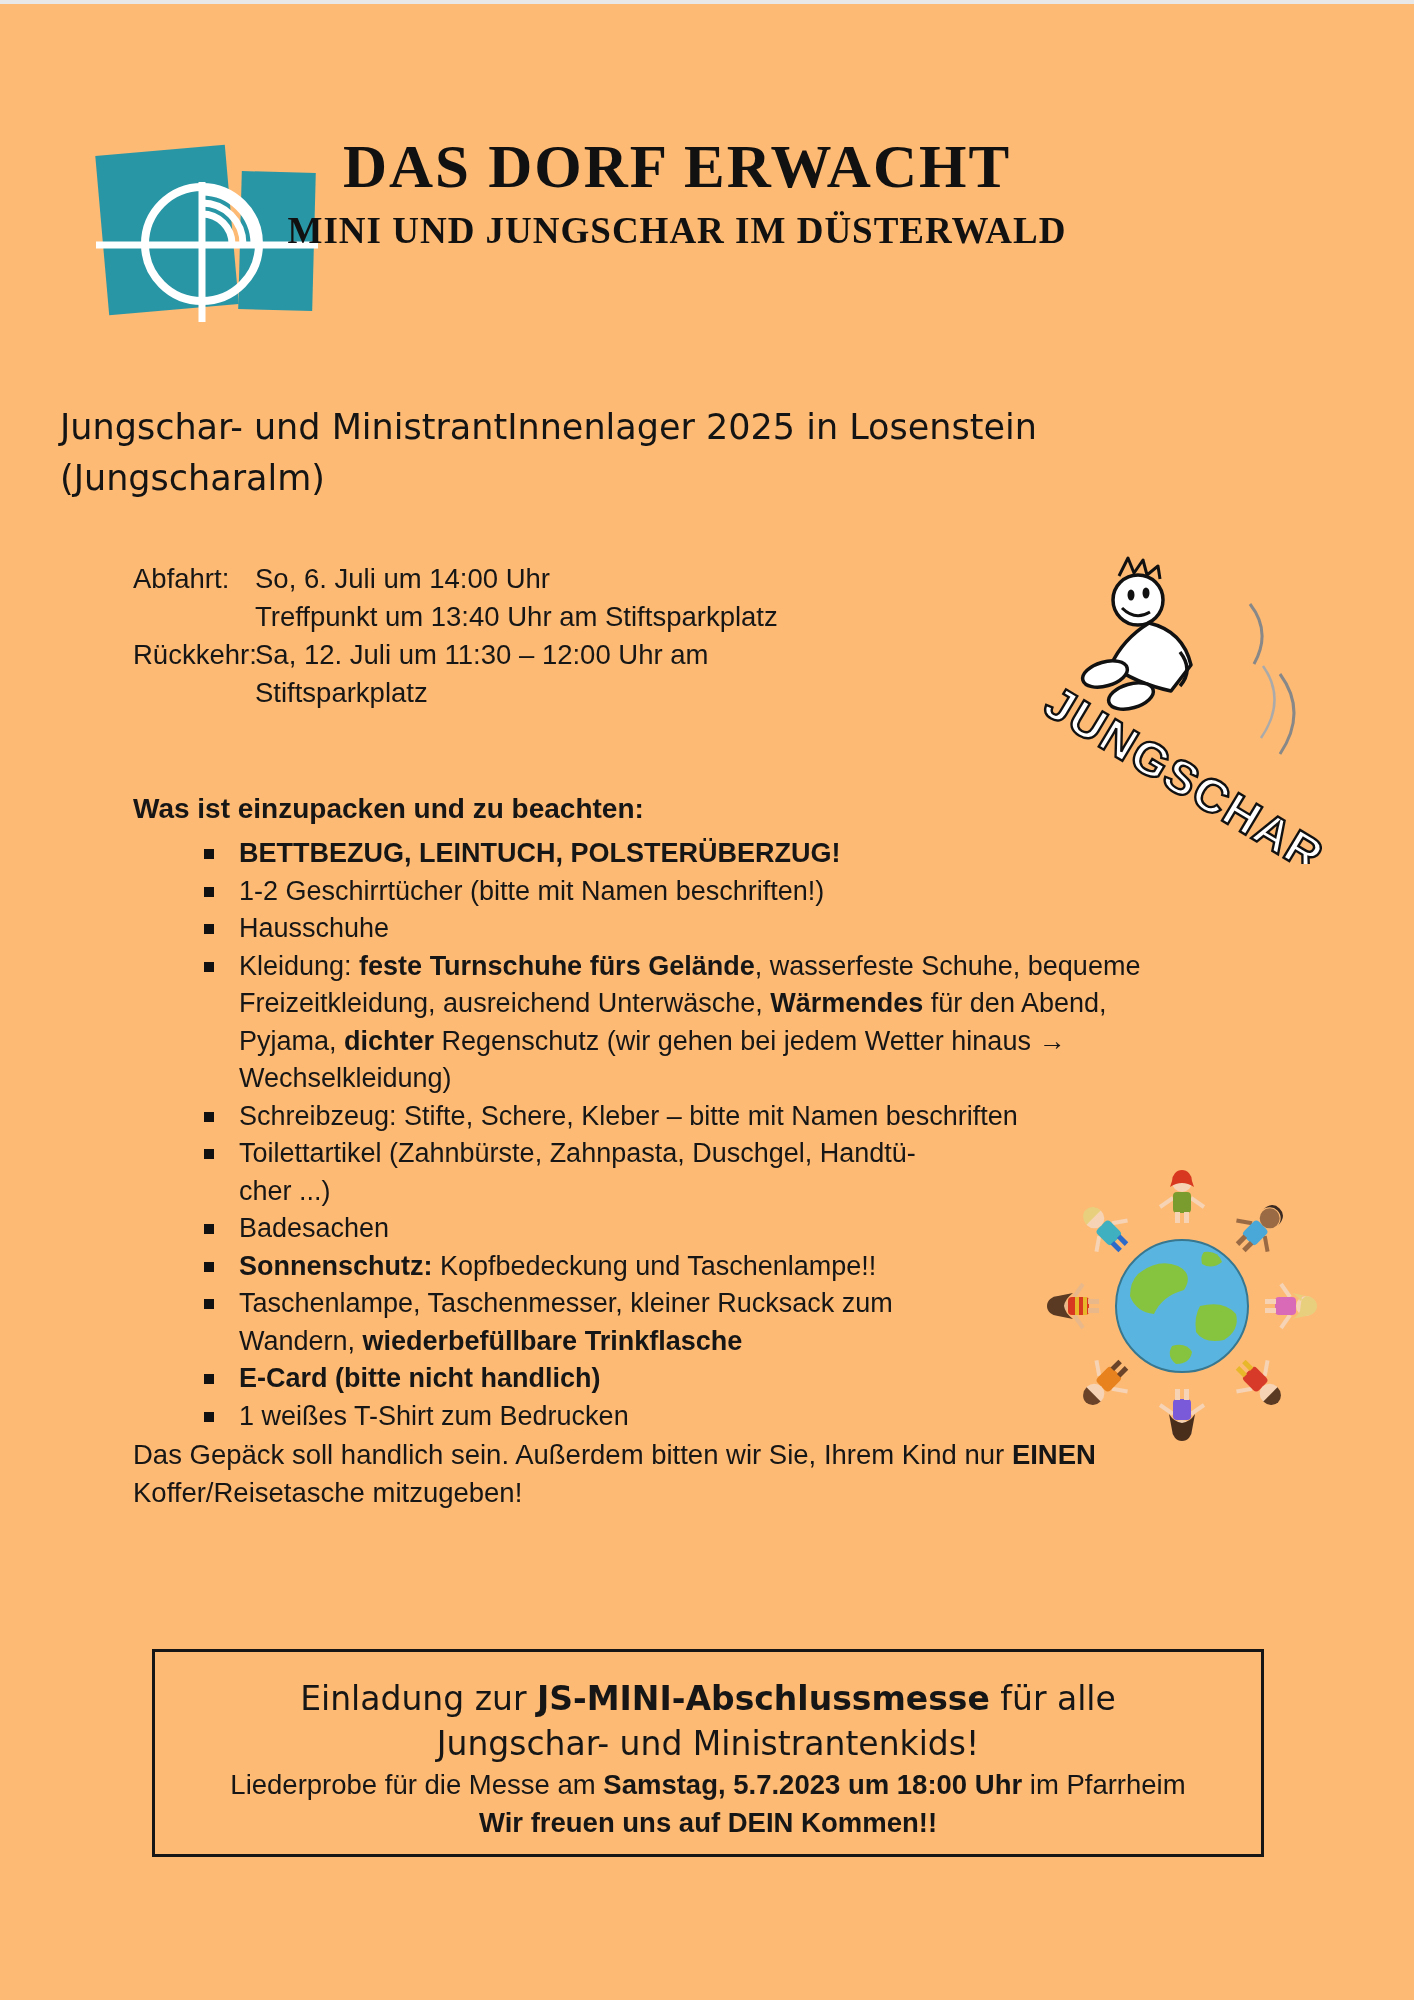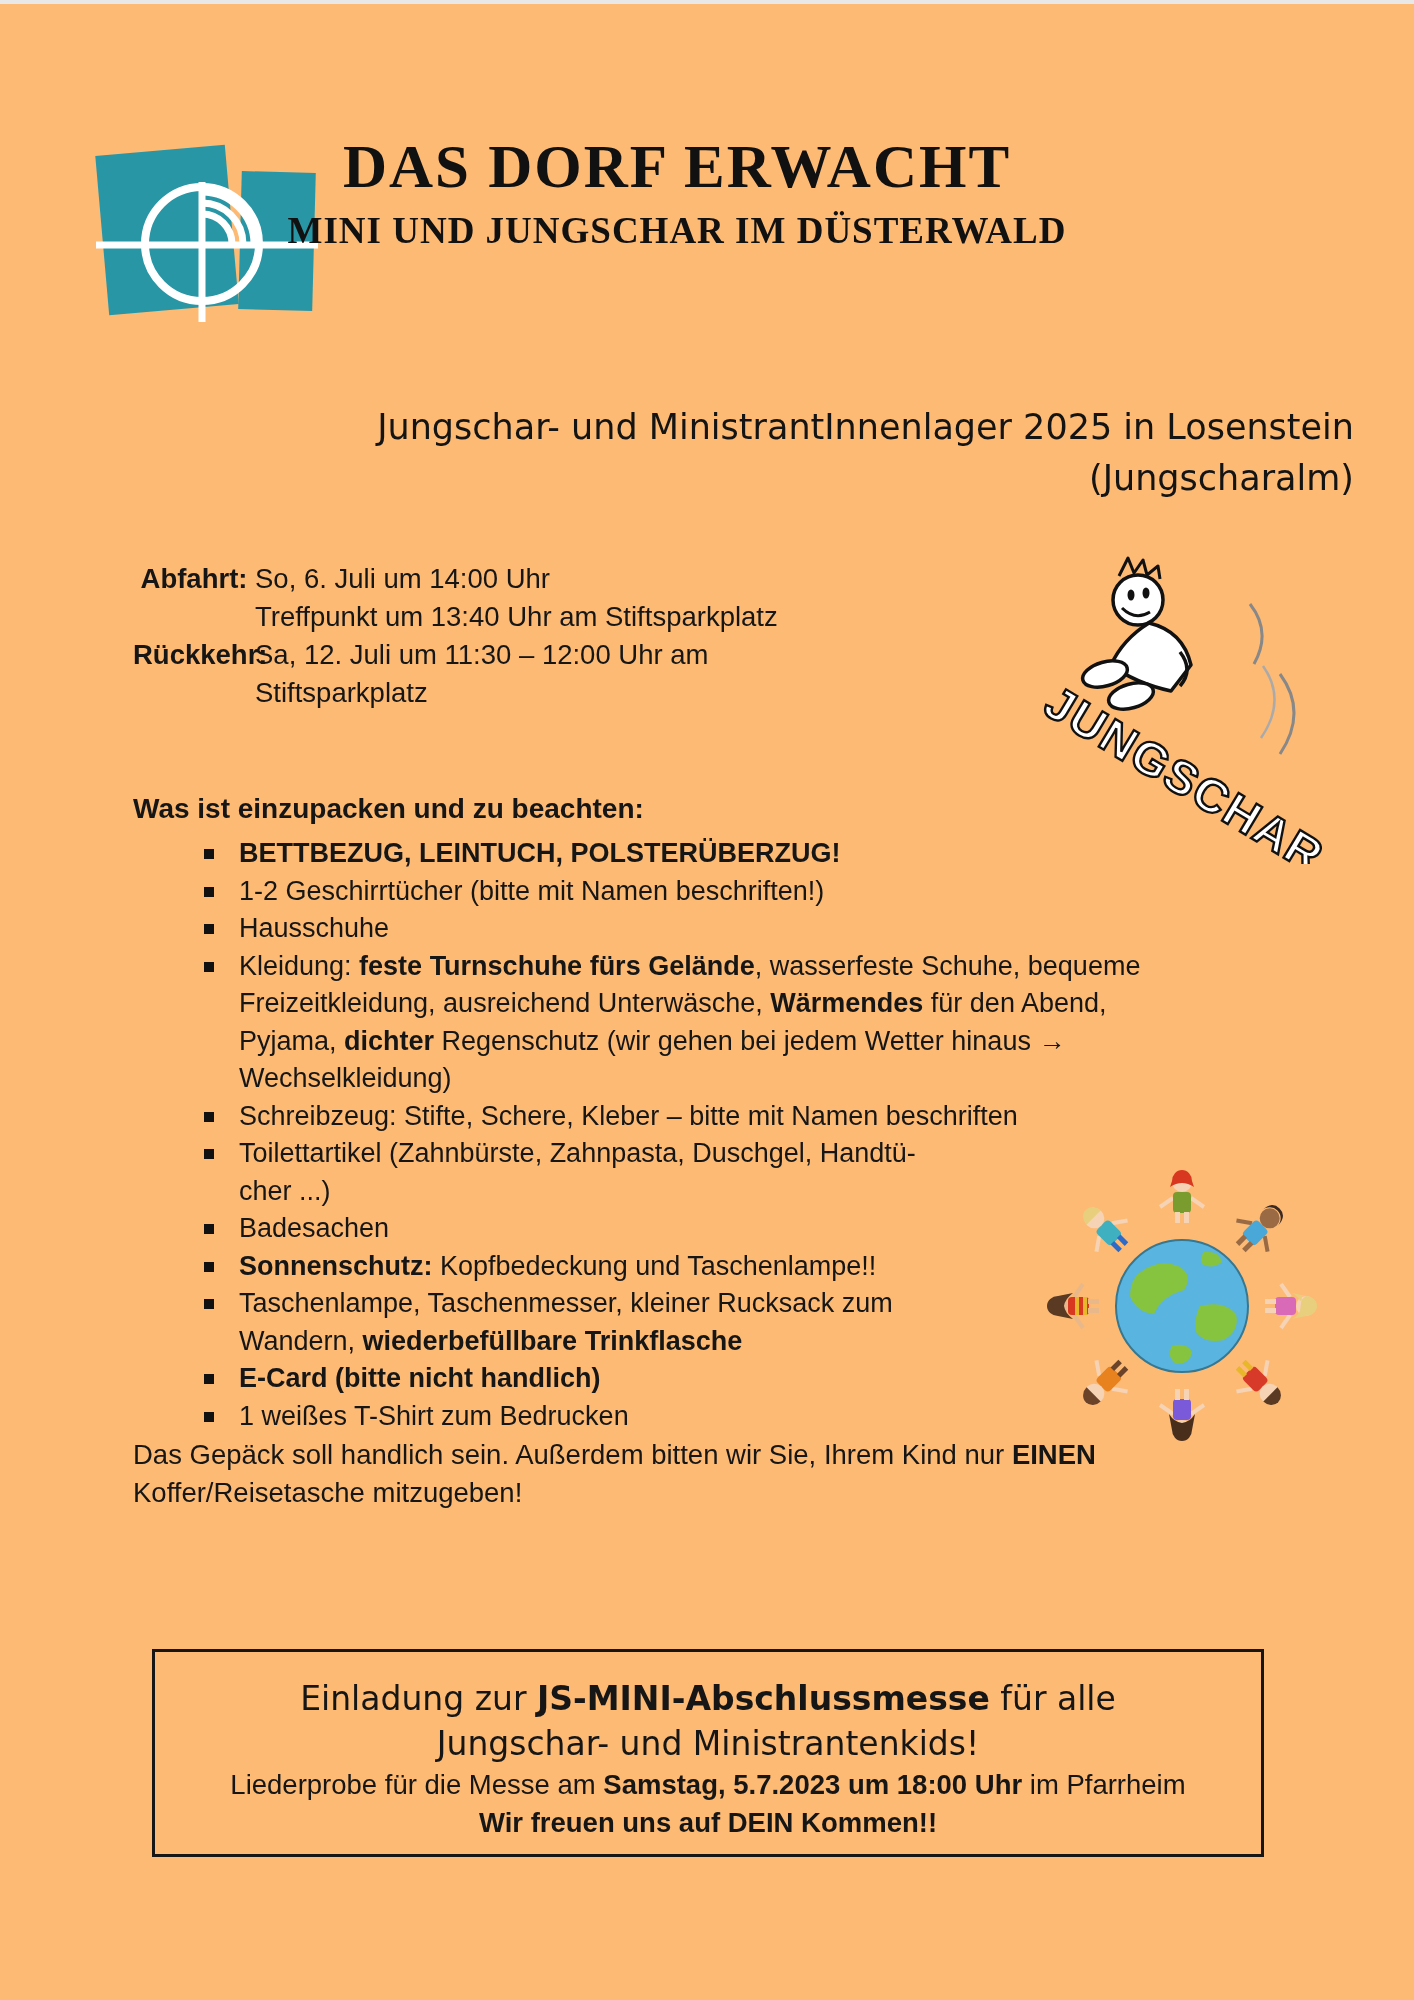--- a/index.html
+++ b/index.html
@@ -12,27 +12,27 @@
   .logo{position:absolute;left:0;top:0;width:232px;height:192px;}
   .header-text{position:absolute;left:170px;right:250px;top:2px;text-align:center;}
   .title{font-family:"Liberation Serif",serif;font-weight:bold;font-size:61px;line-height:66px;
          letter-spacing:2px;color:#111;}
   .subtitle{font-family:"Liberation Serif",serif;font-weight:bold;font-size:37px;line-height:46px;
             letter-spacing:1px;margin-top:8px;color:#111;text-align:center;}
 
   
   .hand{font-family:"DejaVu Sans",sans-serif;}
 
-  .event-heading{position:absolute;top:398px;left:60px;right:60px;text-align:right;
+  .event-heading{position:absolute;top:398px;left:60px;right:60px;text-align:left;
                  font-size:35px;line-height:51px;color:#141414;}
 
   
   .schedule{position:absolute;top:556px;left:133px;width:780px;font-size:27.5px;line-height:38px;}
   .srow{display:flex;align-items:flex-start;}
-  .slabel{width:122px;font-weight:bold;flex:none;text-align:center;}
+  .slabel{width:122px;font-weight:normal;flex:none;}
   .svalue{white-space:pre-line;}
 
   .jungschar-art{position:absolute;top:540px;left:1025px;width:320px;height:320px;}
   .kids-globe{position:absolute;top:1152px;left:1032px;width:300px;height:300px;}
 
   
   .packing{position:absolute;top:786px;left:133px;width:1160px;}
   .packing-heading{font-weight:bold;font-size:28px;line-height:38px;margin-bottom:7px;}
   .pitem{display:flex;align-items:flex-start;}
   .bullet{width:10px;height:10px;background:#111;flex:none;margin:14px 25px 0 71px;}

